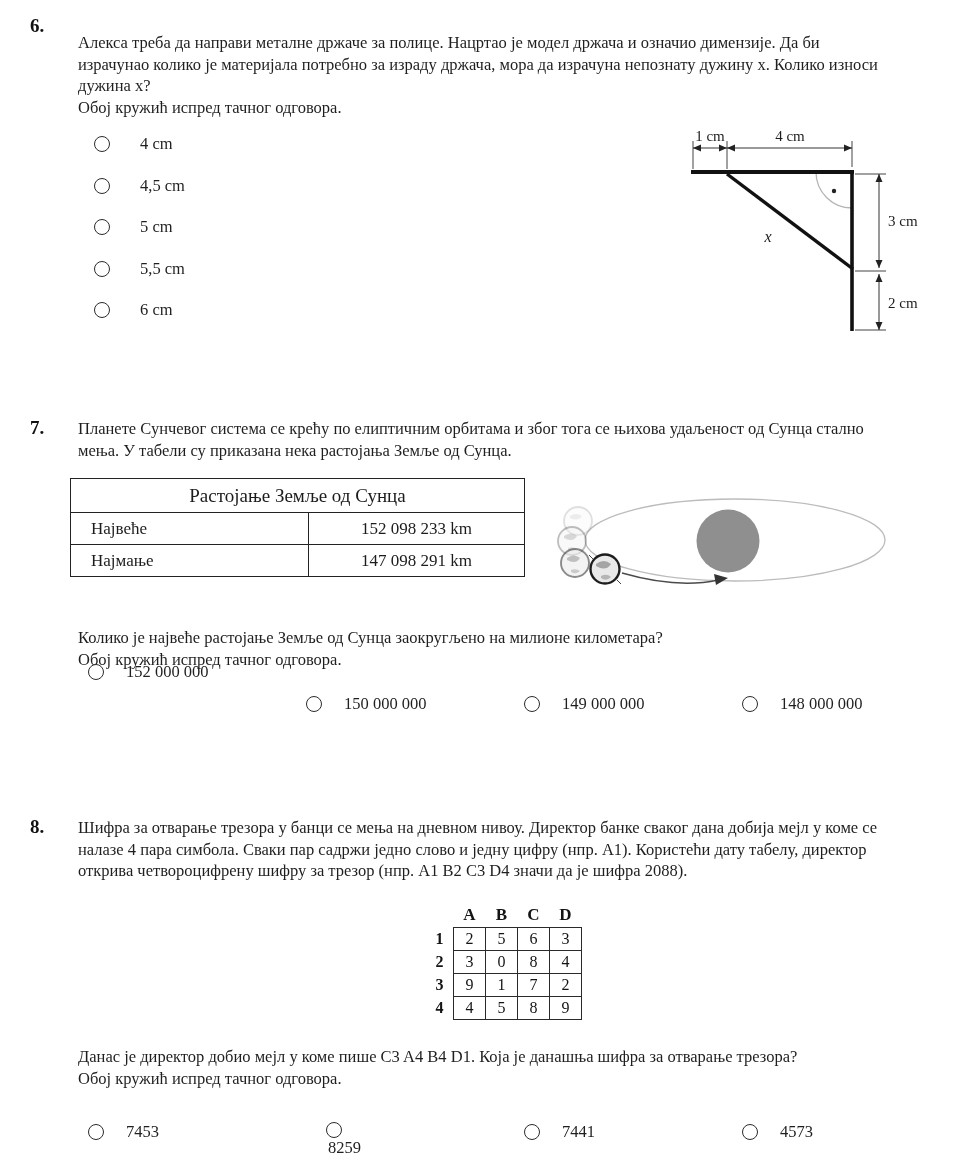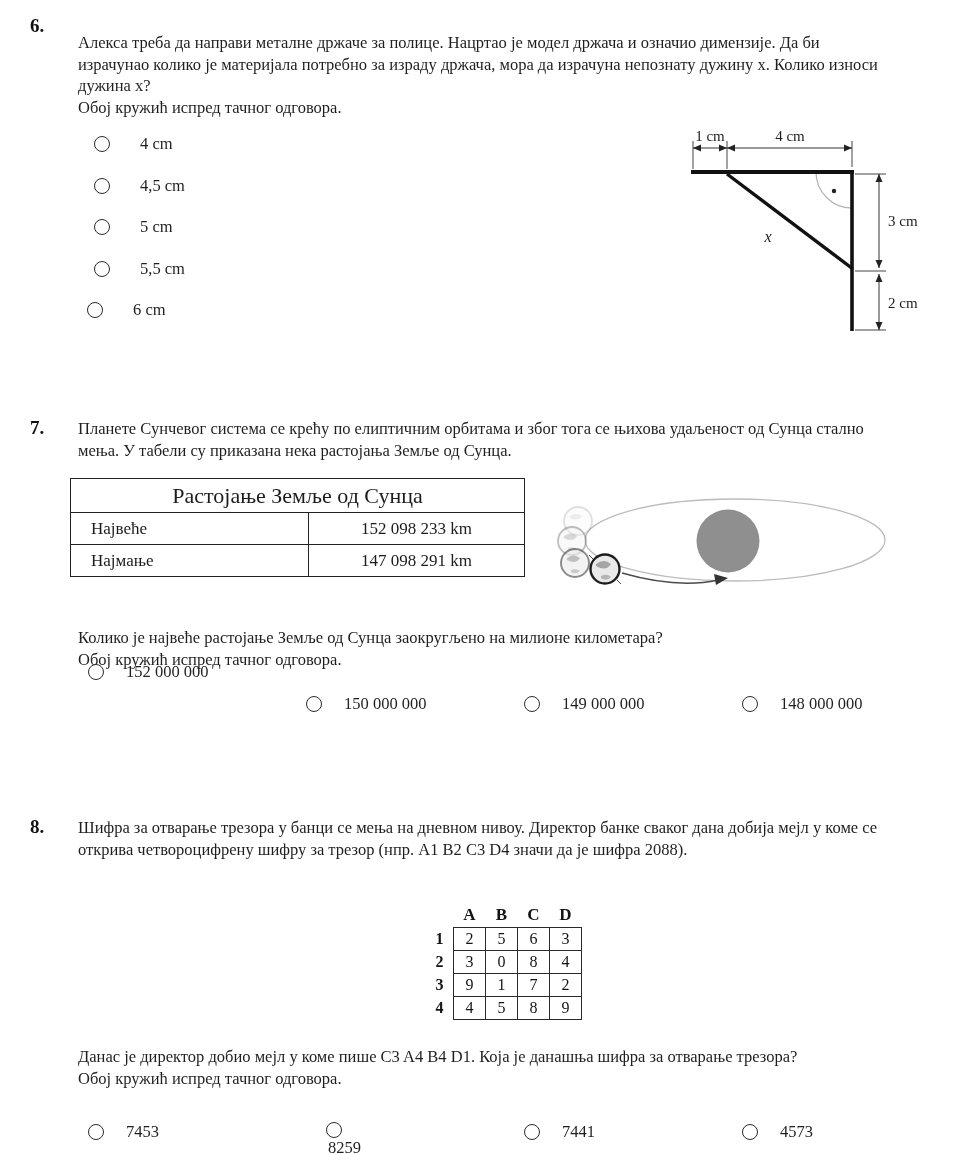--- a/index.html
+++ b/index.html
@@ -17,21 +17,21 @@
     width:14px; height:14px; border:1.8px solid #2b2b2b; border-radius:50%;
     background:#fff; flex:none;
   }
   .opt-label { font-size:16.5px; color:#1f1f1f; }
   .gap31 .opt-label { margin-left:30px; }
   .gap22 .opt-label { margin-left:22px; }
 
   
   table.dist { border-collapse:collapse; font-size:17px; color:#1c1c1c; }
   table.dist td { border:1.6px solid #222; }
-  td.dist-title { text-align:center; height:31px; font-size:22px; }
+  td.dist-title { text-align:center; height:31px; font-size:19px; }
   td.dist-label { width:216px; padding-left:20px; height:29px; }
   td.dist-value { width:213px; text-align:center; height:29px; }
 
   
   table.code { border-collapse:collapse; font-size:16px; color:#141414; }
   table.code th.colhead { border:none; font-weight:bold; font-size:17px; height:24px; width:31px; text-align:center; padding:0; }
   table.code th.rowhead { border:none; font-weight:bold; font-size:16px; width:15px; text-align:center; padding:0 6px 0 0; }
   table.code td.cell { border:1.4px solid #2a2a2a; width:31px; height:22px; text-align:center; padding:0; }
   table.code th.corner { border:none; }
 
@@ -59,21 +59,21 @@
     <span class="opt-label">4,5 cm</span>
   </div>
   <div class="option gap31" style="left:94px; top:217px;">
     <span class="radio"></span>
     <span class="opt-label">5 cm</span>
   </div>
   <div class="option gap31" style="left:94px; top:259px;text-align:right;">
     <span class="radio"></span>
     <span class="opt-label">5,5 cm</span>
   </div>
-  <div class="option gap31" style="left:87px; top:300px;">
+  <div class="option gap31" style="left:94px; top:300px;">
     <span class="radio"></span>
     <span class="opt-label">6 cm</span>
   </div>
 
   <svg class="abs" style="left:683px; top:113px;" width="270" height="230" viewBox="0 0 270 230">
 
     <path d="M 133 59 A 36 36 0 0 0 169 95" fill="none" stroke="#b5b5b5" stroke-width="1.3"></path>
     <circle cx="151" cy="78" r="2.2" fill="#222"></circle>
 
     <line x1="8" y1="59" x2="171" y2="59" stroke="#111" stroke-width="4"></line>
@@ -178,20 +178,21 @@
     <span class="opt-label">149 000 000</span>
   </div>
   <div class="option gap22" style="left:742px; top:694px;">
     <span class="radio"></span>
     <span class="opt-label">148 000 000</span>
   </div>
 
   <div class="abs qnum" style="left:30px; top:816px;">8.</div>
   <div class="abs qtext" style="left:78px; top:817px;">
     <div>Шифра за отварање трезора у банци се мења на дневном нивоу. Директор банке сваког дана добија мејл у коме се</div>
+    <div>налазе 4 пара симбола. Сваки пар садржи једно слово и једну цифру (нпр. A1). Користећи дату табелу, директор</div>
     <div>открива четвороцифрену шифру за трезор (нпр. A1 B2 C3 D4 значи да је шифра 2088).</div>
   </div>
 
   <table class="code abs" style="left:432px; top:903px;">
     <tbody>
         <tr>
       <th class="corner"></th>
       <th class="colhead">A</th>
       <th class="colhead">B</th>
       <th class="colhead">C</th>

